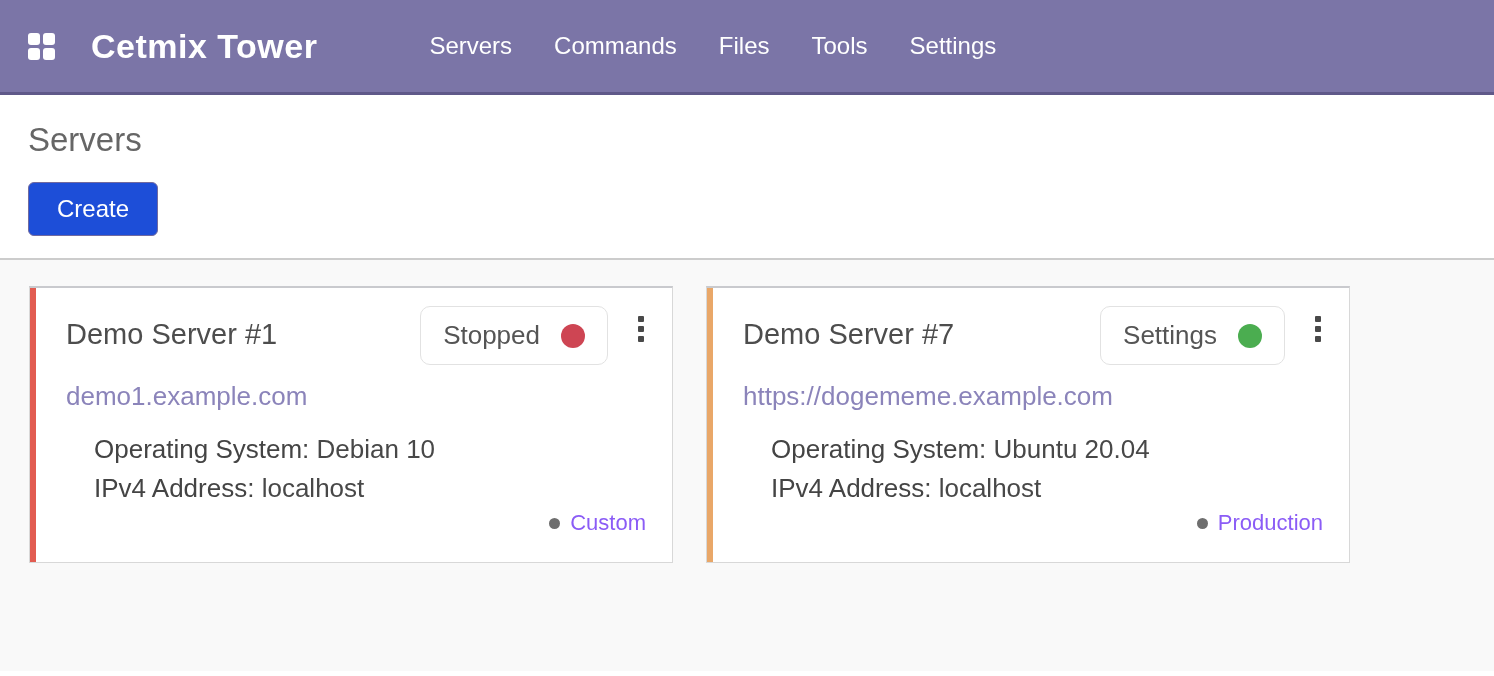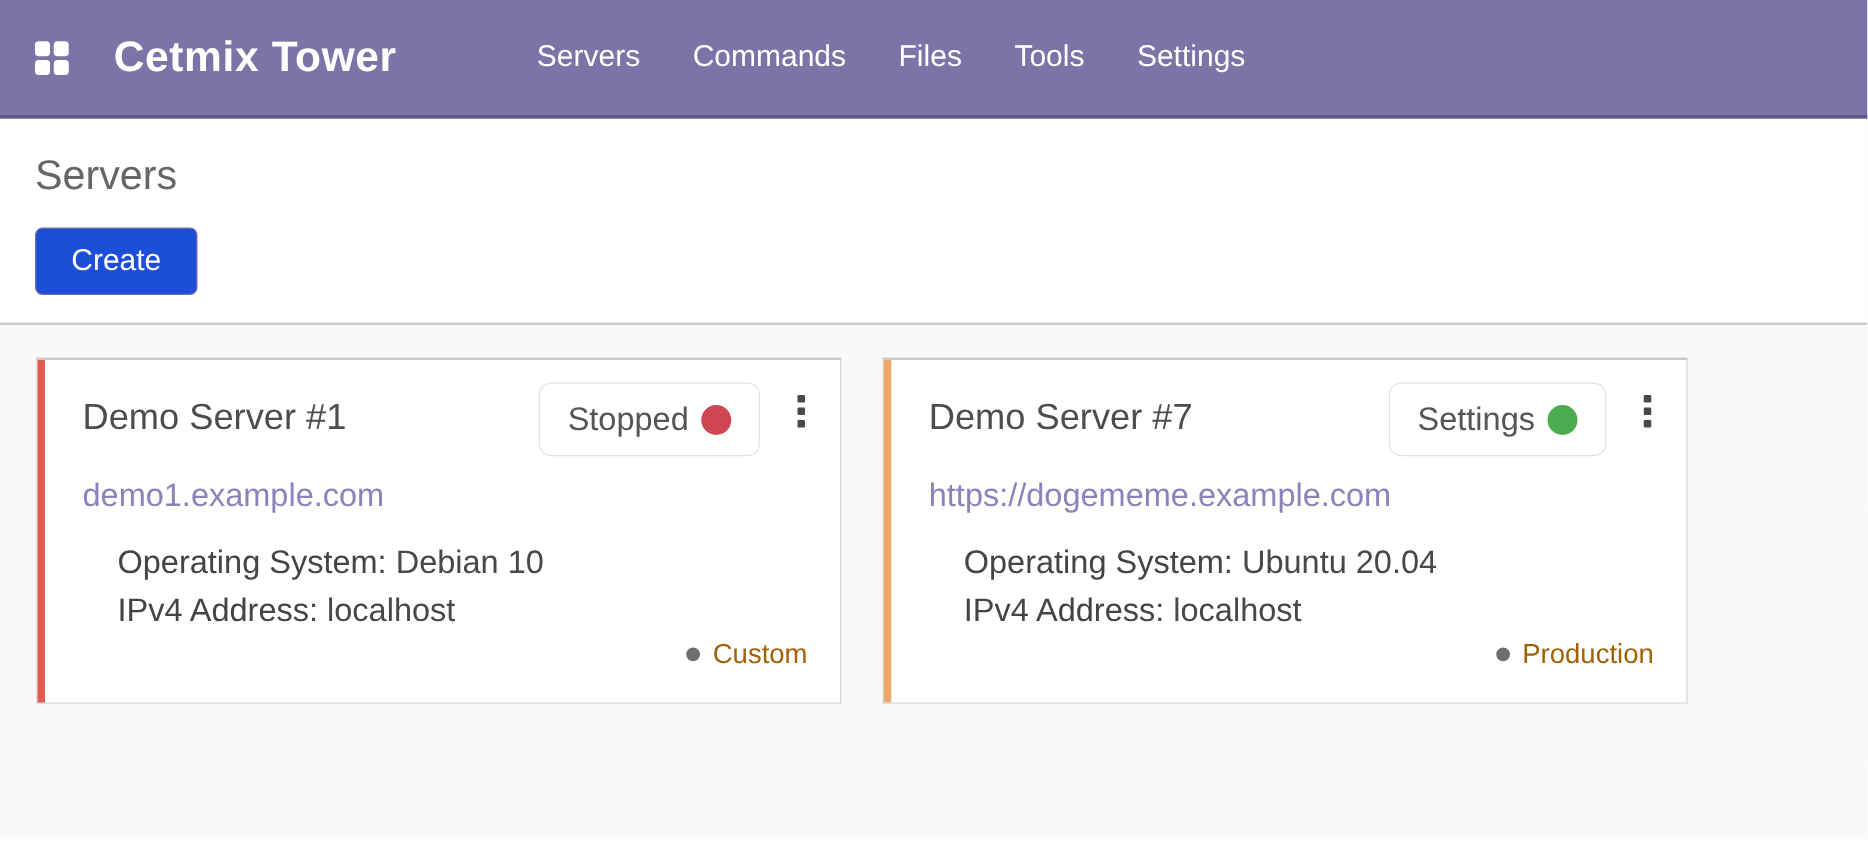--- a/index.html
+++ b/index.html
@@ -114,21 +114,21 @@
     flex: 1;
     font-size: 29px;
     font-weight: 500;
     color: #4d4d4d;
     margin-top: 12px;
     white-space: nowrap;
   }
   .status-btn {
     display: flex;
     align-items: center;
-    gap: 10px;
+    gap: 21px;
     background: #ffffff;
     border: 1px solid #e2e2e2;
     border-radius: 10px;
     padding: 13px 22px;
     font-family: inherit;
     font-size: 26px;
     color: #555555;
     cursor: pointer;
     white-space: nowrap;
   }
@@ -176,21 +176,21 @@
     padding-bottom: 6px;
   }
   .tag-dot {
     width: 11px;
     height: 11px;
     border-radius: 50%;
     background: #6e6e6e;
   }
   .tag-label {
     font-size: 22px;
-    color: #a16207;
+    color: #8b5cf6;
   }
 </style>
 </head>
 <body>
 
 <header class="navbar">
   <div class="apps-icon">
     <span></span>
       <span></span>
     <span></span>

